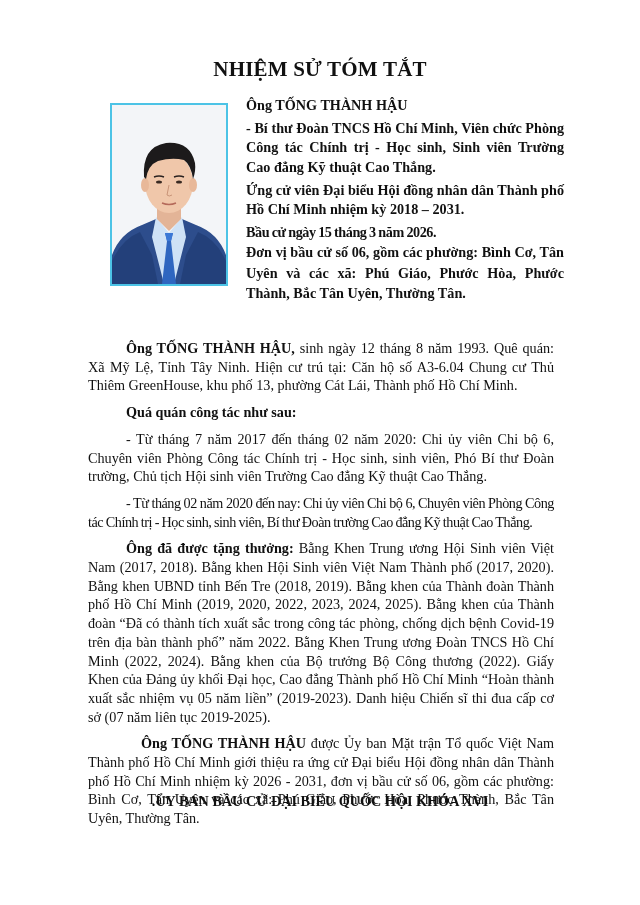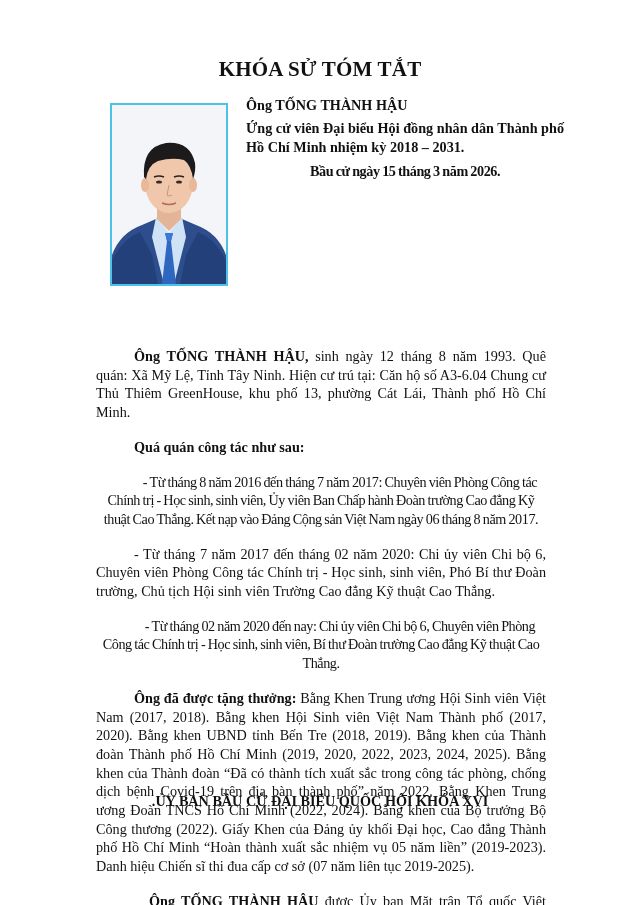--- a/index.html
+++ b/index.html
@@ -55,33 +55,32 @@
     }
     .intro .gap {
       margin-top: 4px;
     }
     .intro .justify {
       text-align: justify;
     }
     .tight {
       letter-spacing: -0.45px;
       word-spacing: -0.5px;
-      text-align: center;
     }
     .body-text {
       position: absolute;
       left: 80px;
       top: 331px;
       width: 482px;
       font-size: 14.2px;
       line-height: 18.7px;
       text-align: justify;
     }
     .body-text p {
-      margin: 16px;
+      margin: 8px;
       text-indent: 38px;
     }
     .body-text p.indent-wide {
       text-indent: 53px;
     }
     .body-text b {
       font-weight: bold;
     }
     .footer {
       position: absolute;
@@ -95,21 +94,21 @@
     }
     .footer div {
       white-space: nowrap;
     }
   </style>
 </head>
 <body>
 
 <div>
 
-  <div class="page-title">KHÓA SỬ TÓM TẮT</div>
+  <div class="page-title">NHIỆM SỬ TÓM TẮT</div>
 
   <div class="photo-frame">
     <svg viewBox="0 0 114 179" preserveAspectRatio="none">
       <rect x="0" y="0" width="114" height="179" fill="#f3f5f8"></rect>
 
       <path d="M0 179 L0 150 Q8 128 30 120 L44 114 L57 130 L70 114 L84 120 Q106 128 114 150 L114 179 Z" fill="#2d4d8c"></path>
       <path d="M0 179 L0 156 Q10 134 28 127 L40 150 L46 179 Z" fill="#23407a"></path>
       <path d="M114 179 L114 156 Q104 134 86 127 L74 150 L68 179 Z" fill="#23407a"></path>
 
       <path d="M44 112 L57 128 L70 112 L74 132 L62 179 L52 179 L40 132 Z" fill="#cfe2f6"></path>
@@ -131,28 +130,29 @@
       <path d="M42 72 Q47 70 52 72" stroke="#2a2220" stroke-width="1.4" fill="none"></path>
       <path d="M62 72 Q67 70 72 72" stroke="#2a2220" stroke-width="1.4" fill="none"></path>
 
       <path d="M57 80 L55 90 Q57 92 60 90" stroke="#c99478" stroke-width="1" fill="none"></path>
       <path d="M50 98 Q57 101 64 98" stroke="#b56a5a" stroke-width="1.4" fill="none"></path>
     </svg>
   </div>
 
   <div class="intro">
     <p>Ông TỐNG THÀNH HẬU</p>
+    <p class="gap justify">- Bí thư Đoàn TNCS Hồ Chí Minh, Viên chức Phòng Công tác Chính trị - Học sinh, Sinh viên Trường Cao đẳng Kỹ thuật Cao Thắng.</p>
     <p class="gap justify">Ứng cử viên Đại biểu Hội đồng nhân dân Thành phố Hồ Chí Minh nhiệm kỳ 2018 – 2031.</p>
     <p class="gap tight">Bầu cử ngày 15 tháng 3 năm 2026.</p>
+    <p class="justify" style="line-height:20.5px;">Đơn vị bầu cử số 06, gồm các phường: Bình Cơ, Tân Uyên và các xã: Phú Giáo, Phước Hòa, Phước Thành, Bắc Tân Uyên, Thường Tân.</p>
   </div>
 
   <div class="body-text">
     <p><b>Ông TỐNG THÀNH HẬU,</b><span> sinh ngày 12 tháng 8 năm 1993. Quê quán: Xã Mỹ Lệ, Tỉnh Tây Ninh. Hiện cư trú tại: Căn hộ số A3-6.04 Chung cư Thủ Thiêm GreenHouse, khu phố 13, phường Cát Lái, Thành phố Hồ Chí Minh.</span></p>
     <p><b>Quá quán công tác như sau:</b></p>
-    <p class="tight">- Từ tháng 8 năm 2016 đến tháng 7 năm 2017: Chuyên viên Phòng Công tác Chính trị - Học sinh, sinh viên, Ủy viên Ban Chấp hành Đoàn trường Cao đẳng Kỹ thuật Cao Thắng. Kết nạp vào Đảng Cộng sản Việt Nam ngày 06 tháng 8 năm 2017.</p>
     <p>- Từ tháng 7 năm 2017 đến tháng 02 năm 2020: Chi ủy viên Chi bộ 6, Chuyên viên Phòng Công tác Chính trị - Học sinh, sinh viên, Phó Bí thư Đoàn trường, Chủ tịch Hội sinh viên Trường Cao đẳng Kỹ thuật Cao Thắng.</p>
     <p class="tight">- Từ tháng 02 năm 2020 đến nay: Chi ủy viên Chi bộ 6, Chuyên viên Phòng Công tác Chính trị - Học sinh, sinh viên, Bí thư Đoàn trường Cao đẳng Kỹ thuật Cao Thắng.</p>
     <p><b>Ông đã được tặng thưởng:</b><span> Bằng Khen Trung ương Hội Sinh viên Việt Nam (2017, 2018). Bằng khen Hội Sinh viên Việt Nam Thành phố (2017, 2020). Bằng khen UBND tỉnh Bến Tre (2018, 2019). Bằng khen của Thành đoàn Thành phố Hồ Chí Minh (2019, 2020, 2022, 2023, 2024, 2025). Bằng khen của Thành đoàn “Đã có thành tích xuất sắc trong công tác phòng, chống dịch bệnh Covid-19 trên địa bàn thành phố” năm 2022. Bằng Khen Trung ương Đoàn TNCS Hồ Chí Minh (2022, 2024). Bằng khen của Bộ trưởng Bộ Công thương (2022). Giấy Khen của Đảng ủy khối Đại học, Cao đẳng Thành phố Hồ Chí Minh “Hoàn thành xuất sắc nhiệm vụ 05 năm liền” (2019-2023). Danh hiệu Chiến sĩ thi đua cấp cơ sở (07 năm liên tục 2019-2025).</span></p>
     <p class="indent-wide"><b>Ông TỐNG THÀNH HẬU</b><span> được Ủy ban Mặt trận Tổ quốc Việt Nam Thành phố Hồ Chí Minh giới thiệu ra ứng cử Đại biểu Hội đồng nhân dân Thành phố Hồ Chí Minh nhiệm kỳ 2026 - 2031, đơn vị bầu cử số 06, gồm các phường: Bình Cơ, Tân Uyên và các xã: Phú Giáo, Phước Hòa, Phước Thành, Bắc Tân Uyên, Thường Tân.</span></p>
   </div>
 
   <div class="footer">
     <div>.ỦY BAN BẦU CỬ ĐẠI BIỂU QUỐC HỘI KHÓA XVI</div>
   </div>
 

